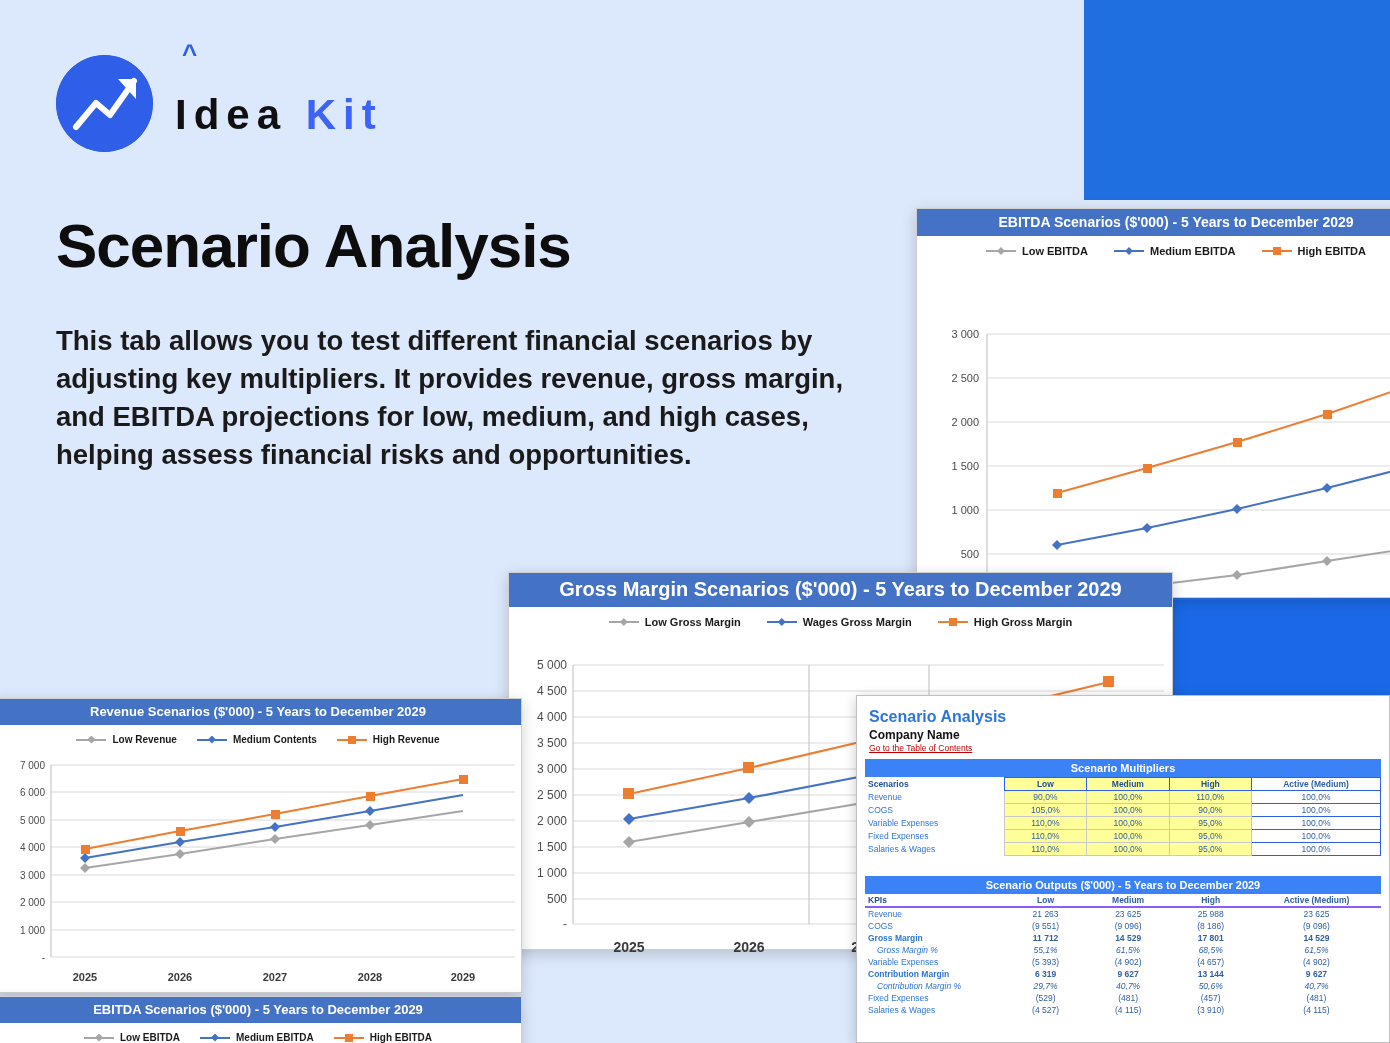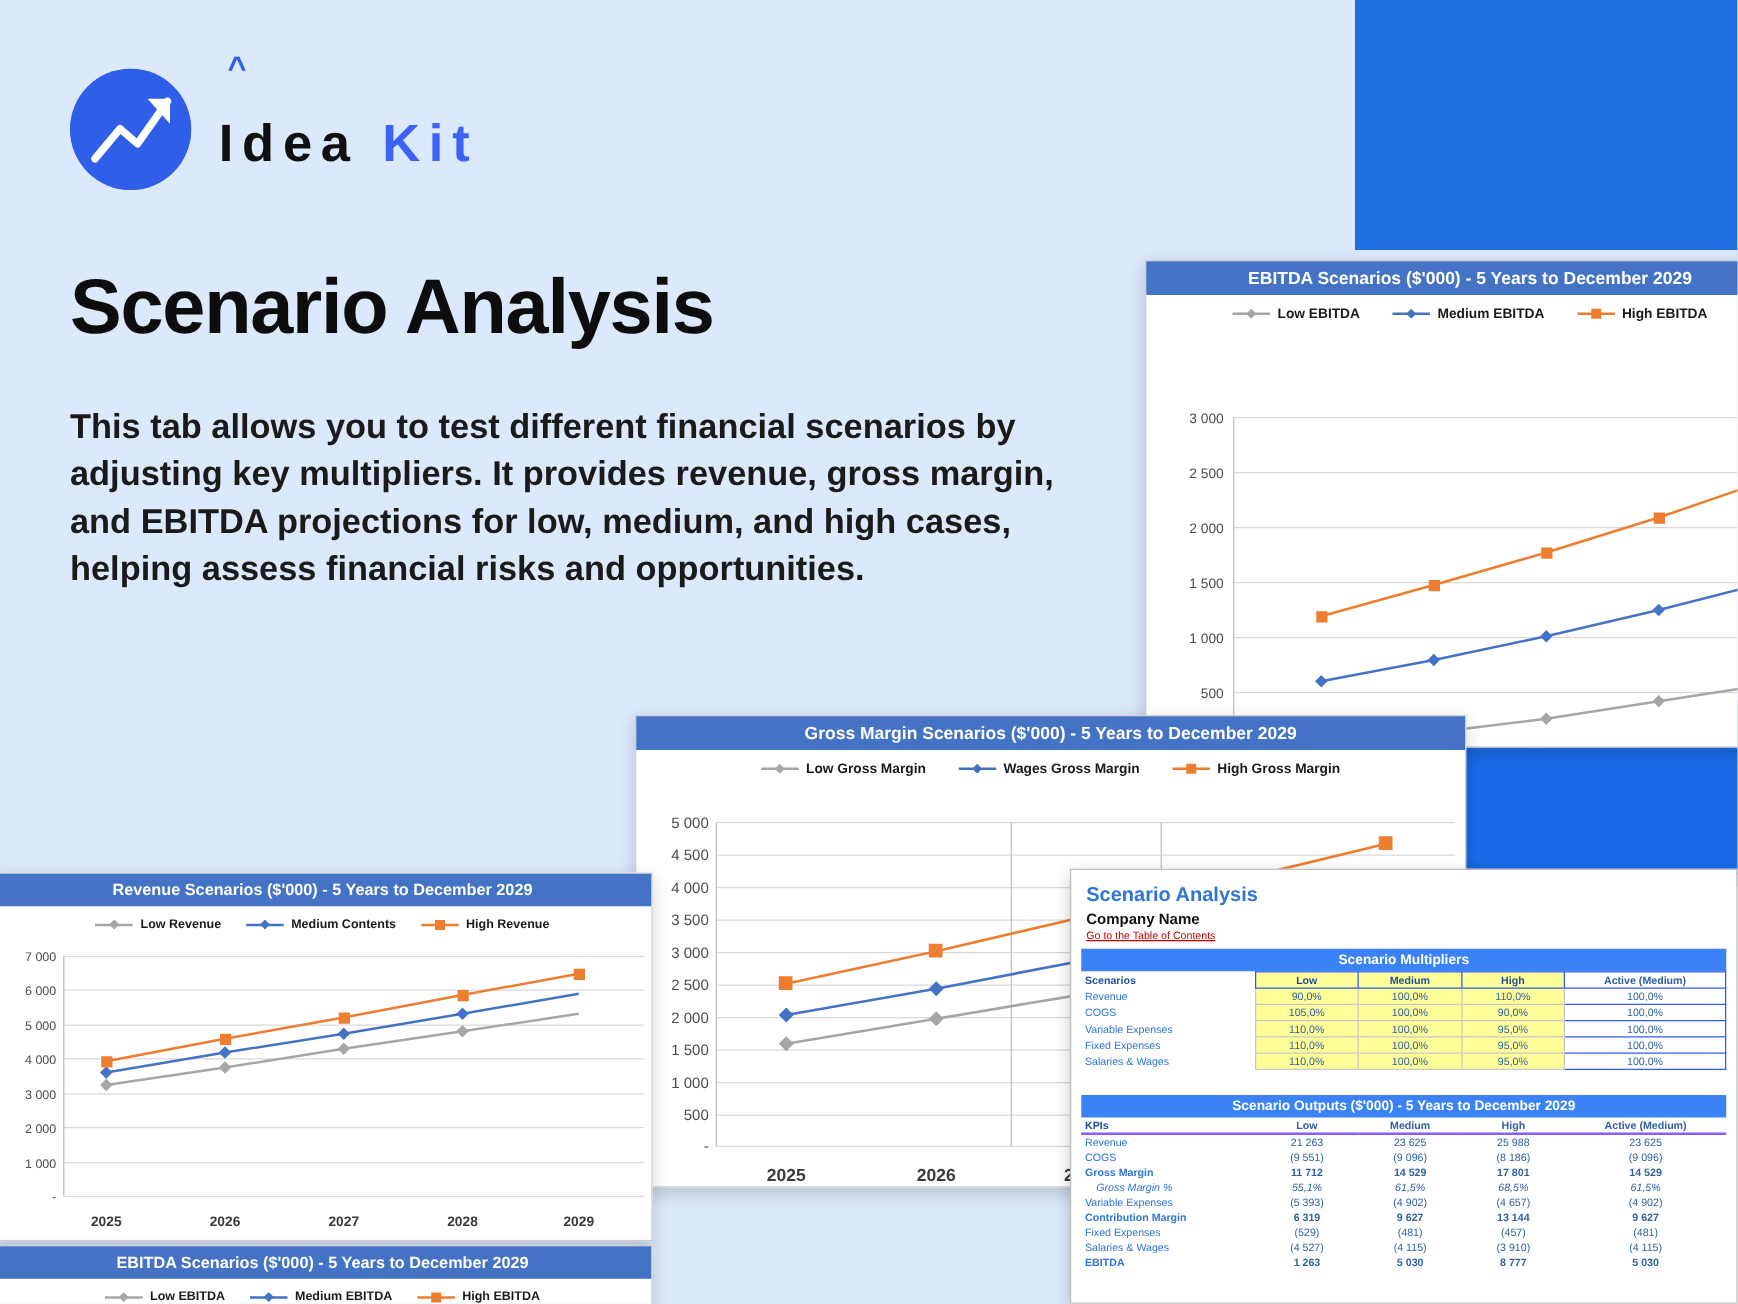--- a/index.html
+++ b/index.html
@@ -203,21 +203,21 @@
 
       <g font-size="13" font-weight="bold" fill="#3a3a3a" font-family="Liberation Sans, sans-serif" text-anchor="middle">
         <text x="345" y="368">2027</text>
         <text x="470" y="368">2028</text>
       </g>
     </svg>
   </div>
 </div>
 
 <div class="card" style="left:508px; top:572px; width:665px; height:378px;">
-  <div class="card-title" style="font-size:14px;">Gross Margin Scenarios ($'000) - 5 Years to December 2029</div>
+  <div class="card-title" style="font-size:20px;">Gross Margin Scenarios ($'000) - 5 Years to December 2029</div>
   <div class="legend">
     <div class="legend-item">
       <span class="legend-line lg-grey"></span>
       <span>Low Gross Margin</span>
     </div>
     <div class="legend-item">
       <span class="legend-line lg-blue"></span>
       <span>Wages Gross Margin</span>
     </div>
     <div class="legend-item">
@@ -496,35 +496,35 @@
       <td class="num">(4 902)</td>
     </tr>
     <tr>
       <td class="lbl b">Contribution Margin</td>
       <td class="num b">6 319</td>
       <td class="num b">9 627</td>
       <td class="num b">13 144</td>
       <td class="num b">9 627</td>
     </tr>
     <tr>
+      <td class="lbl it" style="padding-left:12px;">Contribution Margin %</td>
+      <td class="num it">29,7%</td>
+      <td class="num it">40,7%</td>
+      <td class="num it">50,6%</td>
+      <td class="num it">40,7%</td>
+    </tr>
+    <tr>
       <td class="lbl">Fixed Expenses</td>
       <td class="num">(529)</td>
       <td class="num">(481)</td>
       <td class="num">(457)</td>
       <td class="num">(481)</td>
     </tr>
     <tr>
       <td class="lbl">Salaries &amp; Wages</td>
       <td class="num">(4 527)</td>
       <td class="num">(4 115)</td>
       <td class="num">(3 910)</td>
       <td class="num">(4 115)</td>
     </tr>
-    <tr>
-      <td class="lbl b">EBITDA</td>
-      <td class="num b">1 263</td>
-      <td class="num b">5 030</td>
-      <td class="num b">8 777</td>
-      <td class="num b">5 030</td>
-    </tr>
   </tbody>
     </table>
 </div>
 
 </body></html>

